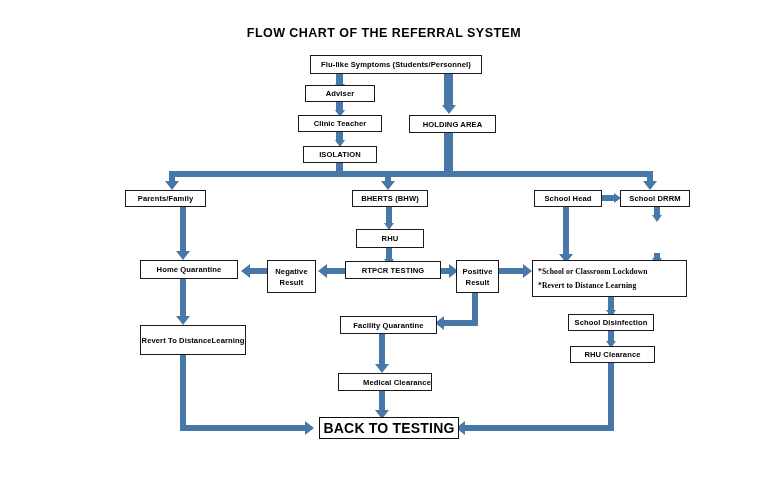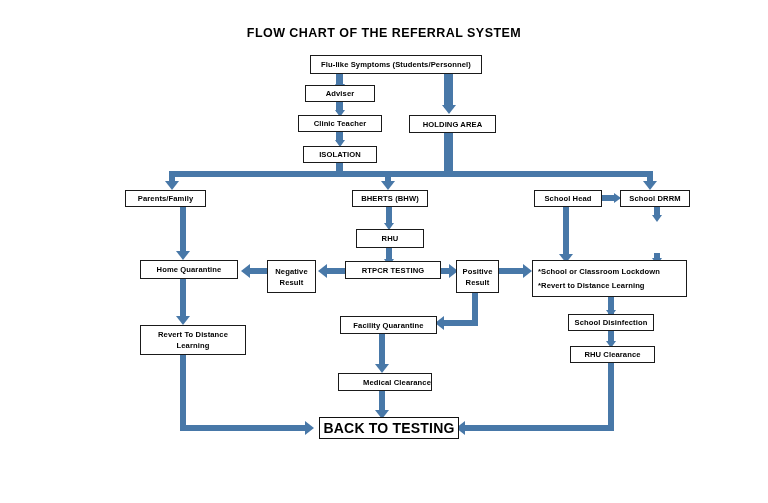--- a/index.html
+++ b/index.html
@@ -237,26 +237,26 @@
 
   <div class="node" style="left:345px;top:261px;width:96px;height:18px;">
     <span class="ln">RTPCR TESTING</span>
   </div>
 
   <div class="node" style="left:456px;top:260px;width:43px;height:33px;flex-direction:column;">
     <span class="ln">Positive</span>
     <span class="ln">Result</span>
   </div>
 
-  <div class="node left-align" style="left:532px;top:260px;width:155px;height:37px;flex-direction:column;justify-content:space-evenly;align-items:flex-start;">
+  <div class="node left-align" style="left:532px;top:260px;width:155px;height:37px;flex-direction:column;justify-content:space-evenly;align-items:flex-start;font-family:Liberation Serif, serif;">
     <span class="ln">*School or Classroom Lockdown</span>
     <span class="ln">*Revert to Distance Learning</span>
   </div>
 
-  <div class="node" style="left:140px;top:325px;width:106px;height:30px;flex-direction:column;">
+  <div class="node" style="left:140px;top:325px;width:106px;height:30px;flex-direction:row;">
     <span class="ln">Revert To Distance</span>
     <span class="ln">Learning</span>
   </div>
 
   <div class="node" style="left:340px;top:316px;width:97px;height:18px;">
     <span class="ln">Facility Quarantine</span>
   </div>
 
   <div class="node" style="left:568px;top:314px;width:86px;height:17px;">
     <span class="ln">School Disinfection</span>

